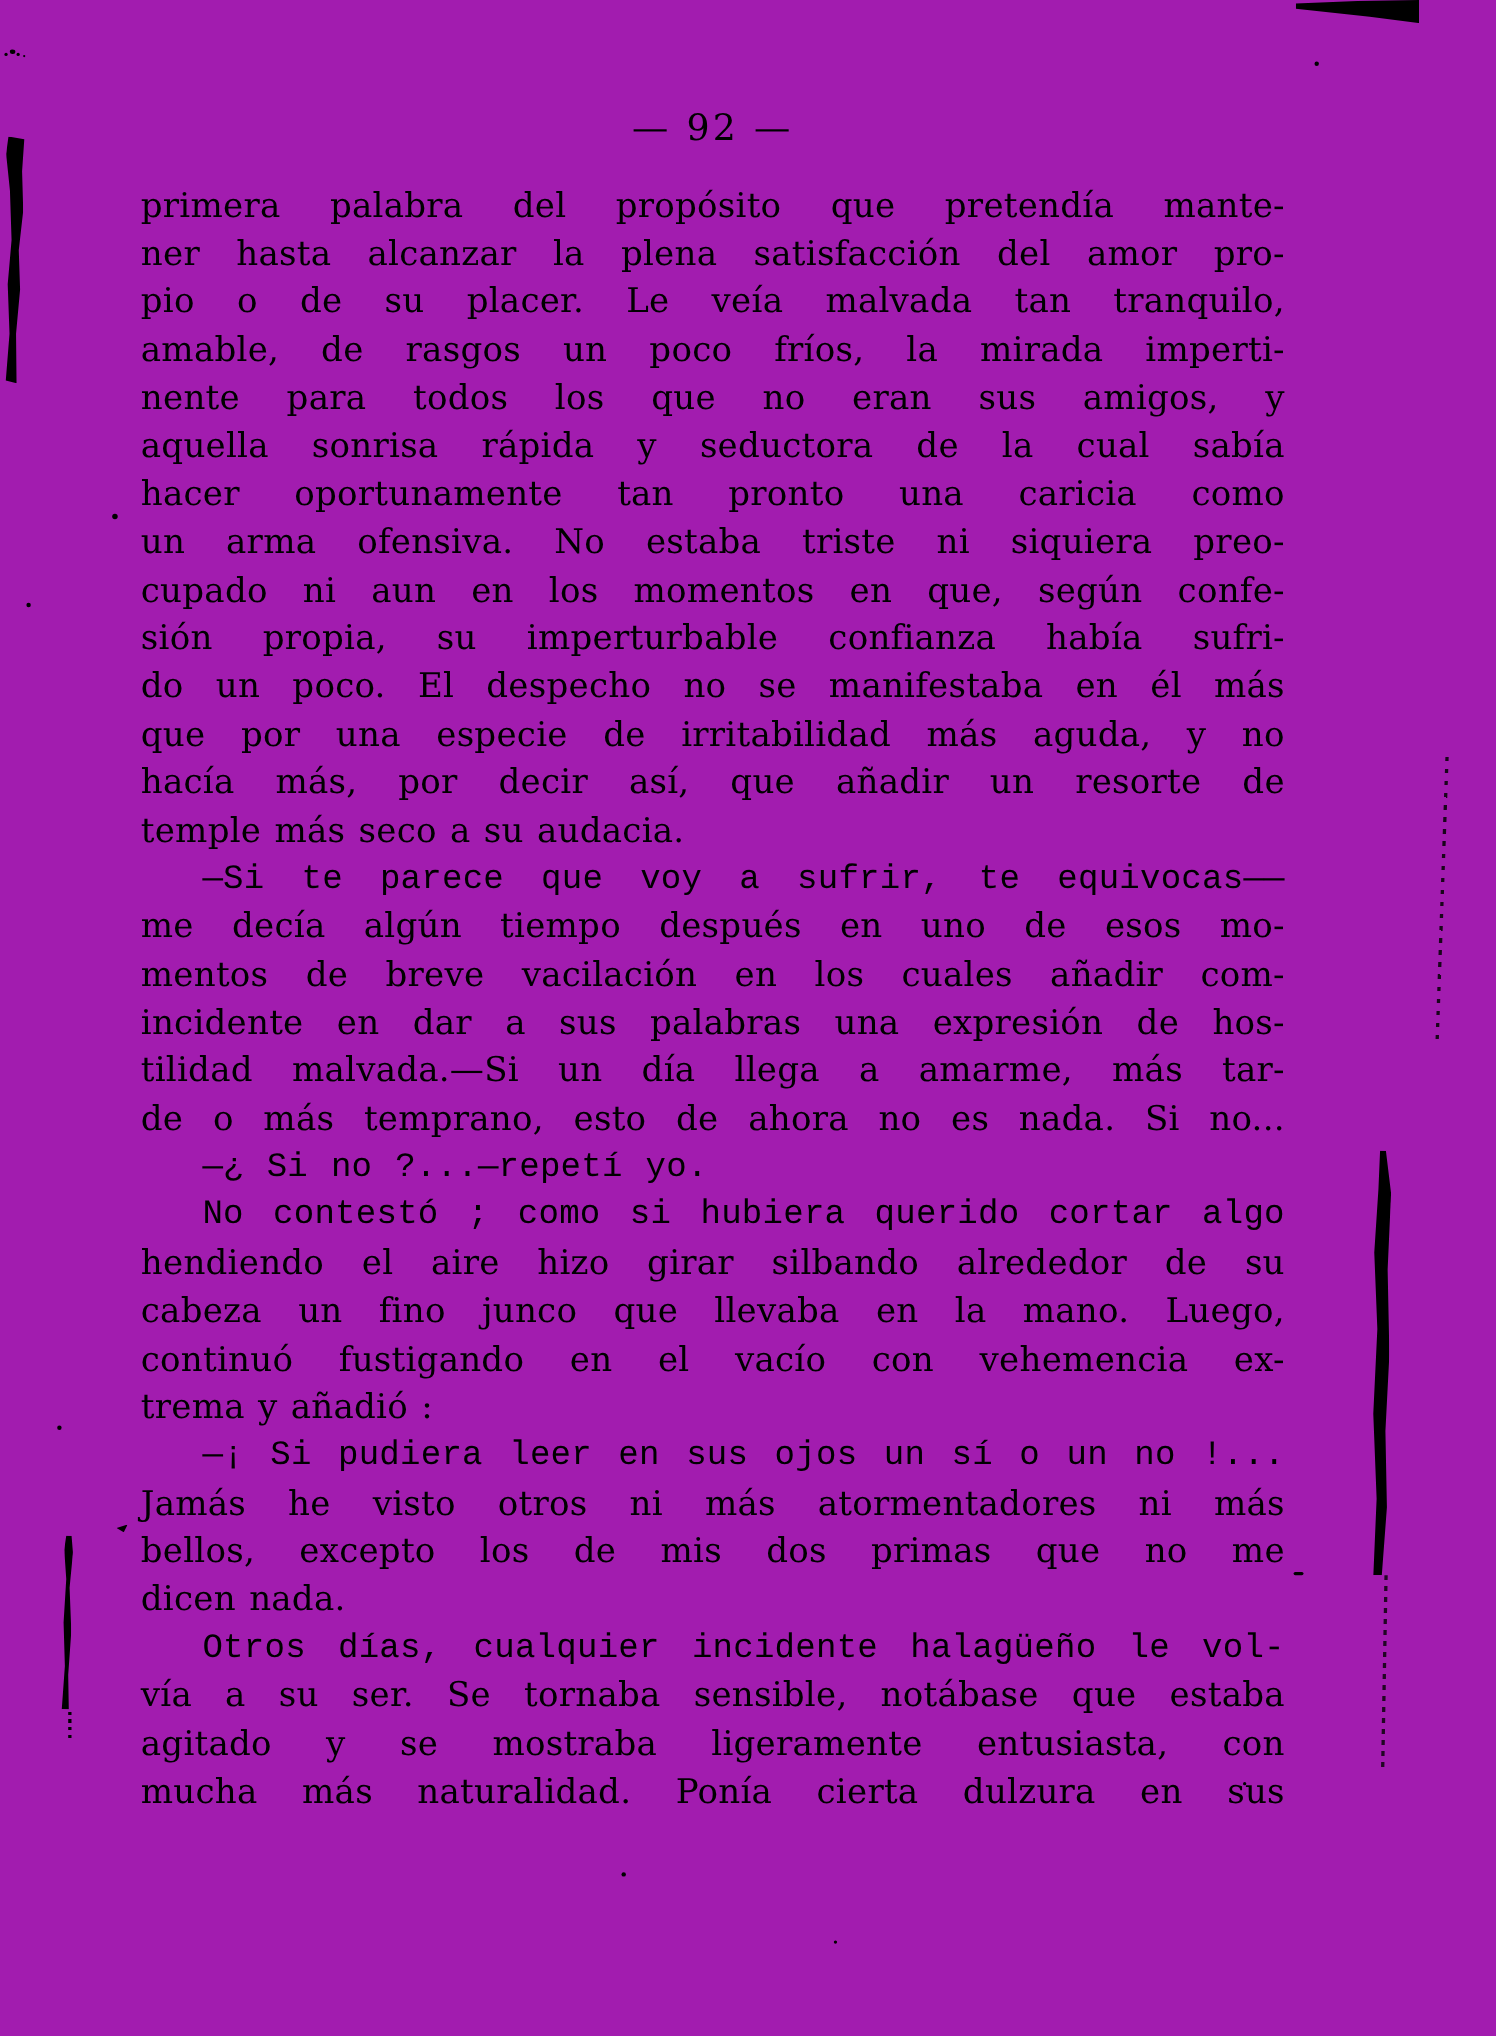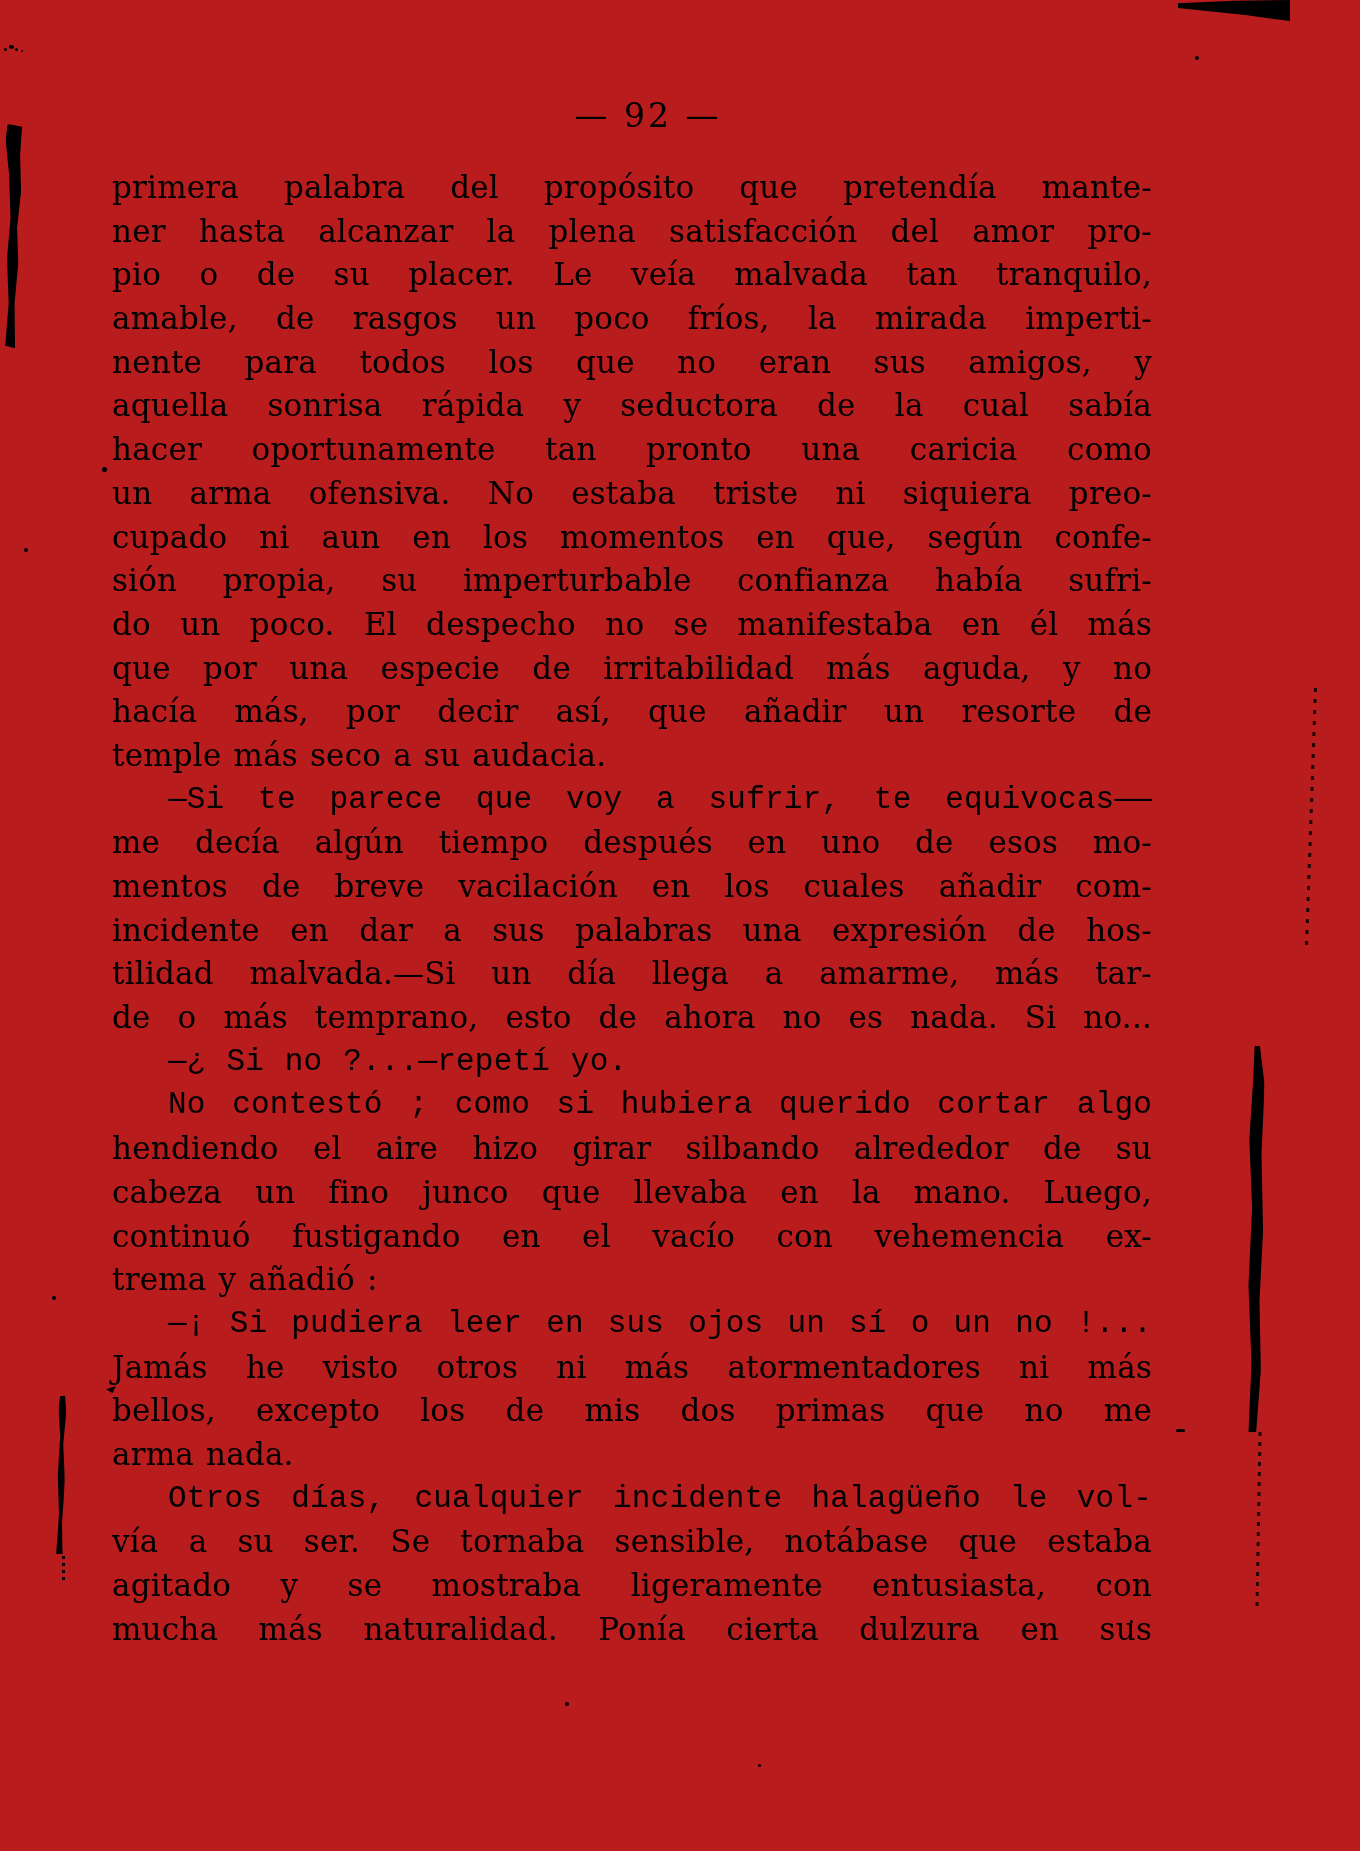--- a/index.html
+++ b/index.html
@@ -1,34 +1,34 @@
 <!DOCTYPE html>
 <html><head>
 <meta charset="utf-8">
 <style>
   html,body{margin:0;padding:0;background:#e8e8e8;}
   .page{
     position:relative;
     width:1360px;height:1851px;
-    background:#b91c1c;
+    background:#a21caf;
     color:#000;
     overflow:hidden;
     font-family:"DejaVu Serif", serif;
   }
   .page-number{
     position:absolute;
     top:96px;left:128px;width:1040px;
     text-align:center;
     font-size:33px;
     letter-spacing:3px;
     white-space:pre;
   }
   .text-block{
     position:absolute;
-    top:166px;left:112px;width:1040px;
+    top:166px;left:128px;width:1040px;
   }
   .line{
     font-size:31px;
     line-height:43.7px;
     height:43.7px;
     text-align:justify;
     text-align-last:justify;
     letter-spacing:0.2px;
     word-spacing:2px;
     white-space:normal;
@@ -119,21 +119,21 @@
       <div class="line">de o más temprano, esto de ahora no es nada. Si no...</div>
       <div class="line indent eop">—¿ Si no ?...—repetí yo.</div>
       <div class="line indent">No contestó ; como si hubiera querido cortar algo</div>
       <div class="line">hendiendo el aire hizo girar silbando alrededor de su</div>
       <div class="line">cabeza un fino junco que llevaba en la mano. Luego,</div>
       <div class="line">continuó fustigando en el vacío con vehemencia ex-</div>
       <div class="line eop">trema y añadió :</div>
       <div class="line indent">—¡ Si pudiera leer en sus ojos un sí o un no !...</div>
       <div class="line">Jamás he visto otros ni más atormentadores ni más</div>
       <div class="line">bellos, excepto los de mis dos primas que no me</div>
-      <div class="line eop">arma nada.</div>
+      <div class="line eop">dicen nada.</div>
       <div class="line indent">Otros días, cualquier incidente halagüeño le vol-</div>
       <div class="line">vía a su ser. Se tornaba sensible, notábase que estaba</div>
       <div class="line">agitado y se mostraba ligeramente entusiasta, con</div>
       <div class="line">mucha más naturalidad. Ponía cierta dulzura en sus</div>
     </div>
 
   <div class="art a-wedge"></div>
   <div class="art a-leftbar"></div>
   <div class="art a-left2"></div>
   <div class="art a-left2-tail"></div>

